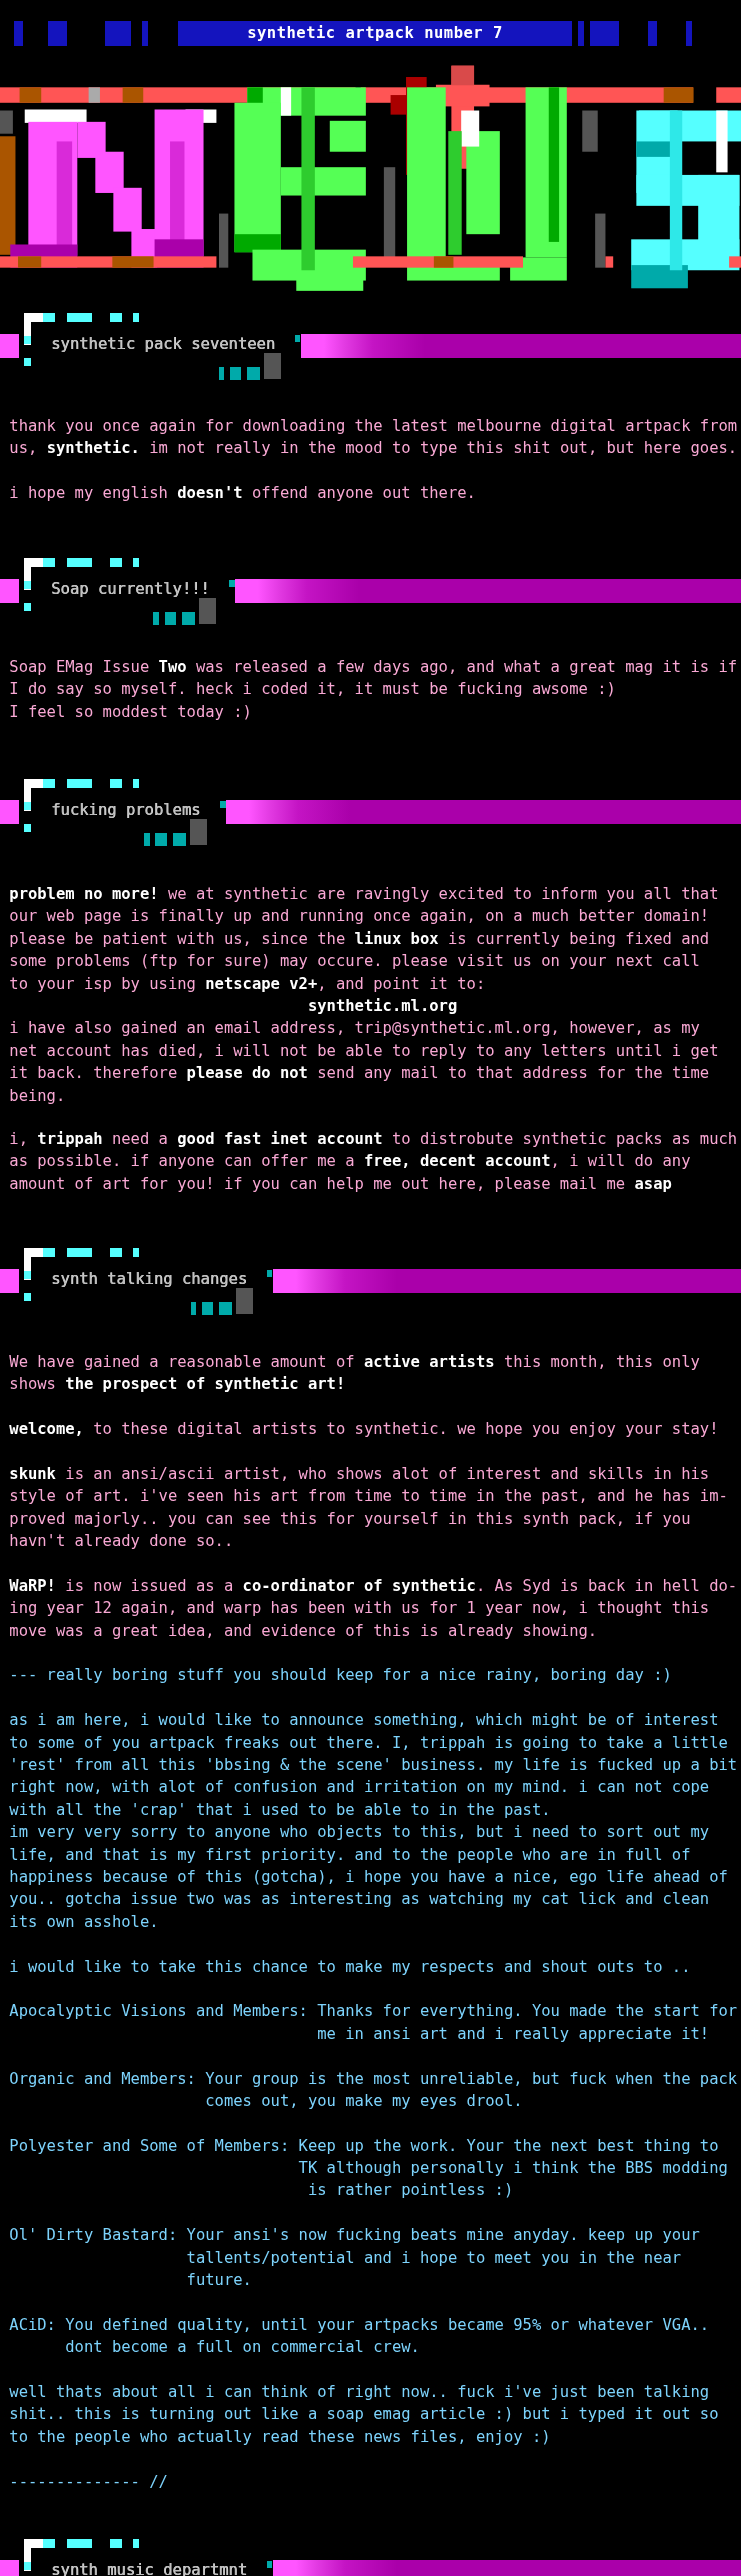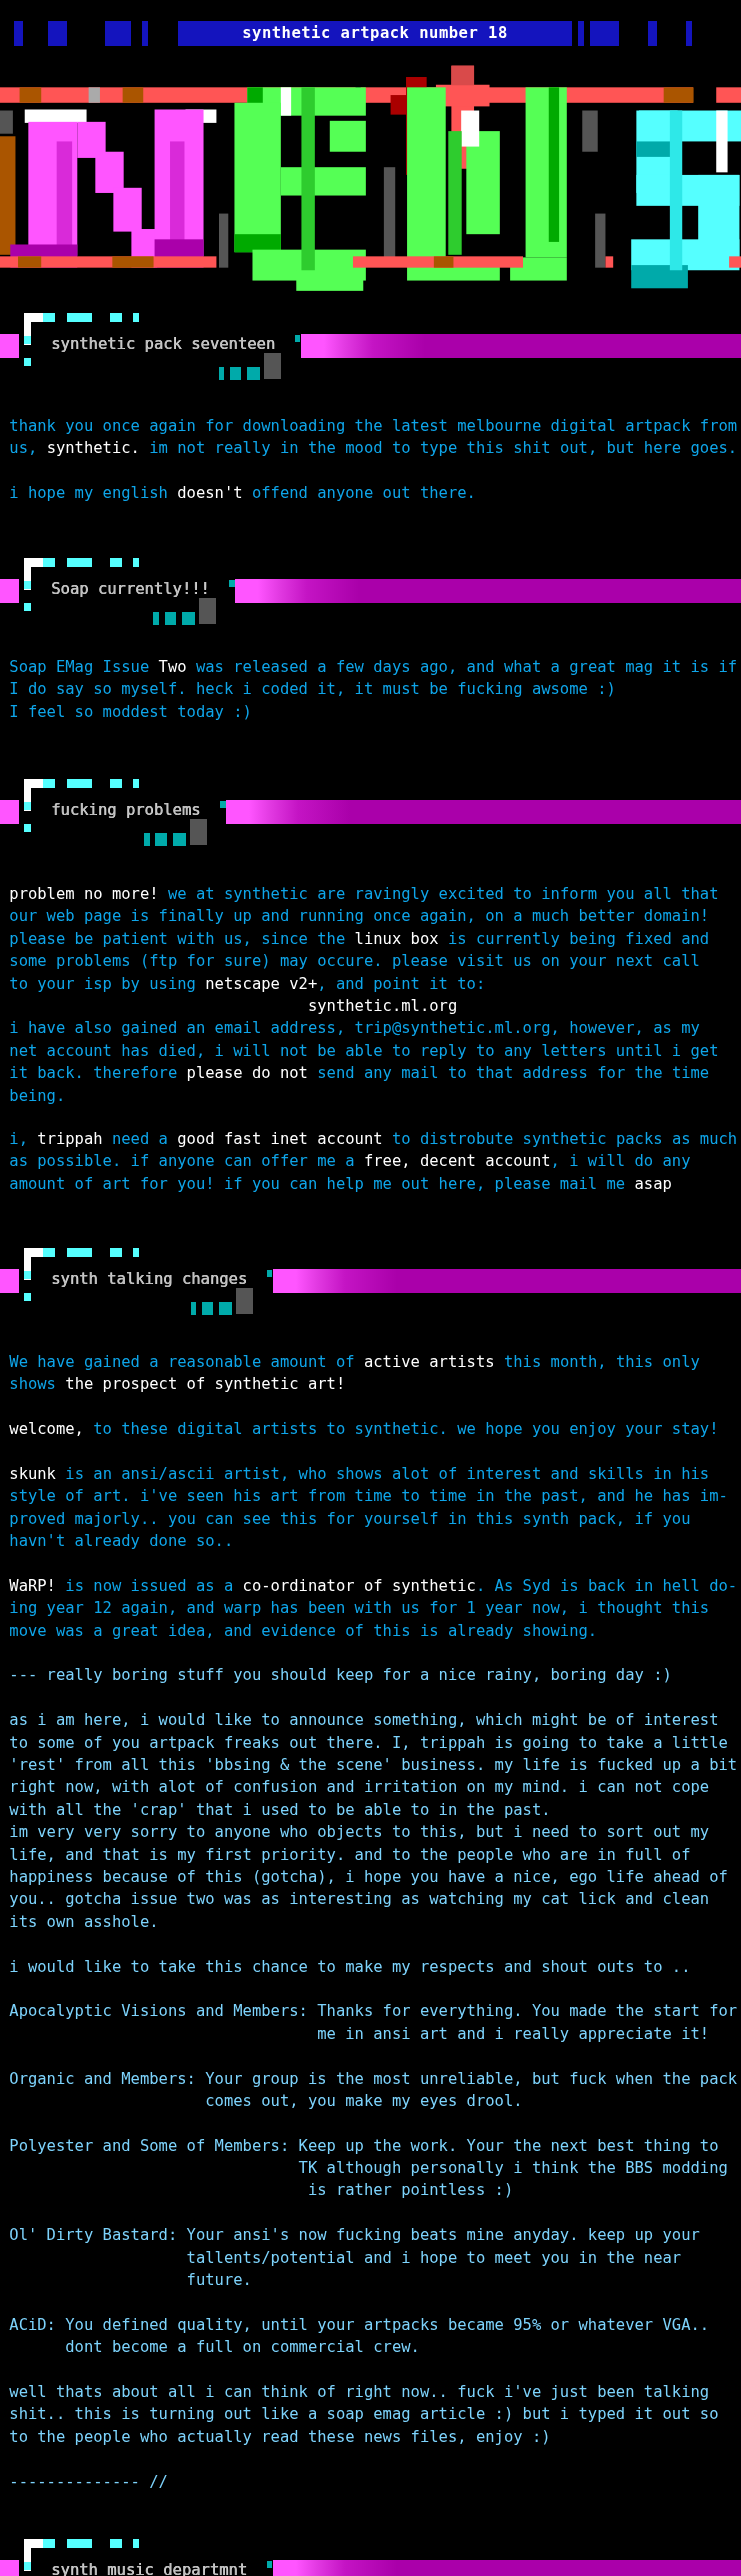--- a/index.html
+++ b/index.html
@@ -32,37 +32,37 @@
   .d-s1{left:5.2px;top:14px;width:6.7px;height:7.7px;background:#55ffff;}
   .d-s2{left:5.2px;top:36px;width:6.7px;height:7.7px;background:#55ffff;}
   .d-sr{right:-15px;top:13px;width:5.7px;height:6.7px;background:#00aaaa;}
   .d-gc{right:4.1px;bottom:-13.4px;width:17px;height:26px;background:#555;}
   .d-b1{right:25px;bottom:-14.4px;width:13px;height:13.4px;background:#00aaaa;}
   .d-b2{right:44px;bottom:-14.4px;width:11.3px;height:13.4px;background:#00aaaa;}
   .d-b3{right:61px;bottom:-14.4px;width:5.7px;height:13.4px;background:#00aaaa;}
   
   .blk{position:absolute;left:9.3px;color:#a8a8a8;font:15.5px/22.4px "DejaVu Sans Mono",monospace;white-space:pre;}
   .ln{height:22.4px;}
-  .s-n{color:#0ea5e9;}
-  .s-b{color:#fff;font-weight:normal;}
+  .s-n{color:#f9a8d4;}
+  .s-b{color:#fff;font-weight:bold;}
   .s-d{color:#7dd3fc;}
   svg{position:absolute;display:block;}
 </style>
 </head>
 <body>
 
 <div class="page">
 
   <div class="banner">
     <span class="bb bb1"></span>
     <span class="bb bb2"></span>
     <span class="bb bb3"></span>
     <span class="bb bb4"></span>
     <div class="banner-box">
-      <span>synthetic artpack number 18</span>
+      <span>synthetic artpack number 7</span>
     </div>
     <span class="bb bb5"></span>
     <span class="bb bb6"></span>
     <span class="bb bb7"></span>
     <span class="bb bb8"></span>
   </div>
 
   <svg style="left:0;top:64px" width="742" height="227" viewBox="0 0 1440 440">
 
     <rect x="0" y="45" width="690" height="30" fill="#ff5555"></rect>

